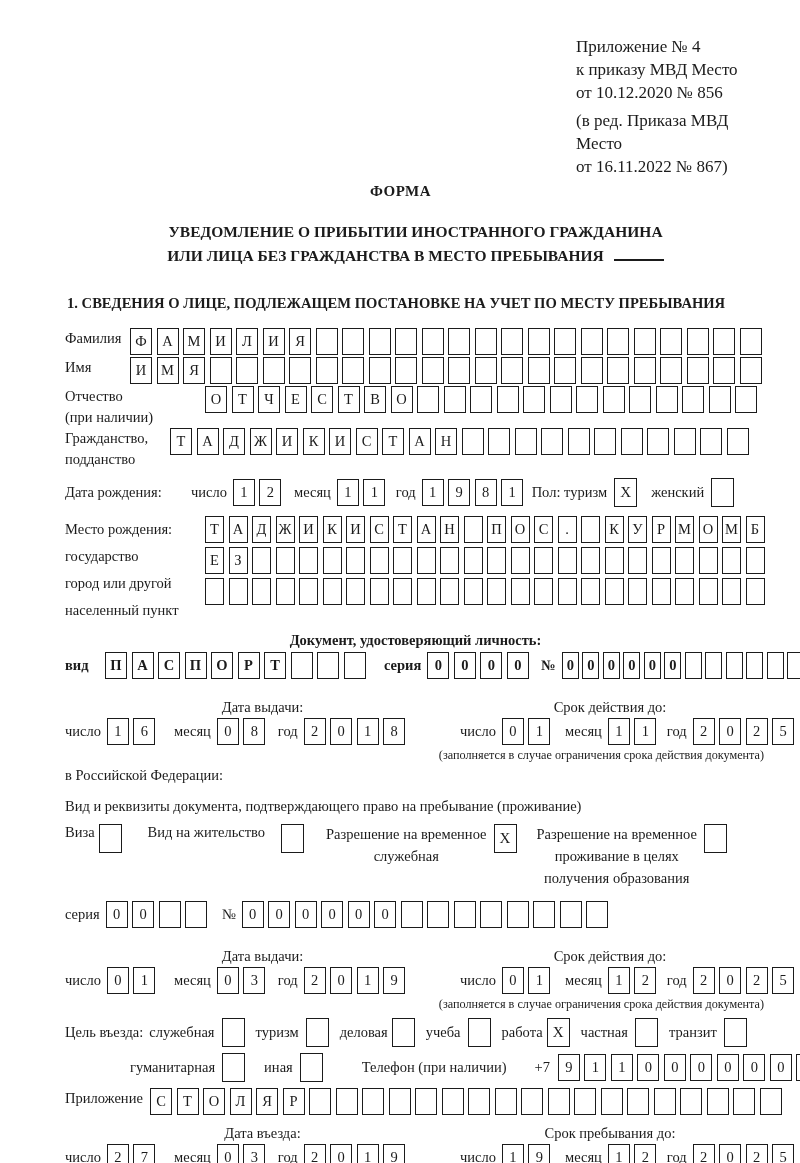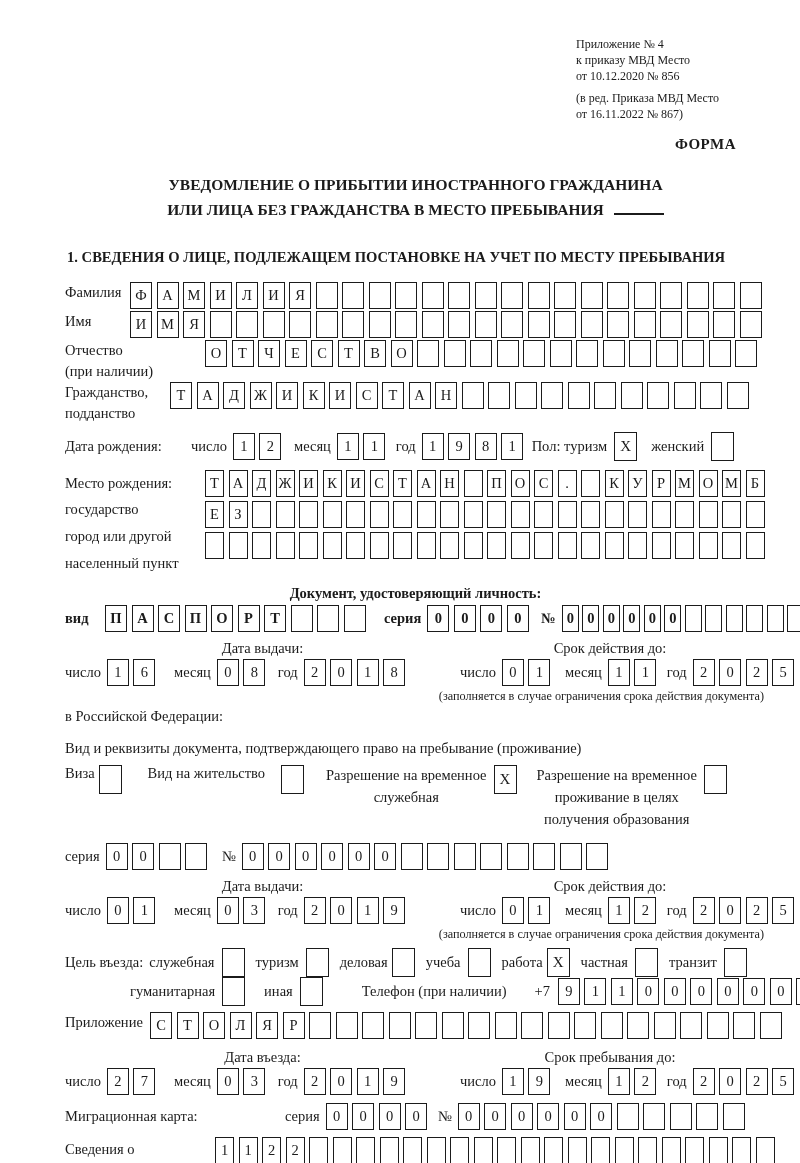--- a/index.html
+++ b/index.html
@@ -1,44 +1,44 @@
 <!DOCTYPE html>
 <html><head>
 <meta charset="utf-8">
 <style>
   html,body{margin:0;padding:0;background:#888;}
   .page{
     width:800px;height:1163px;background:#ffffff;color:#1b1b1b;
     font-family:"Liberation Serif",serif;position:relative;overflow:hidden;
     box-sizing:border-box;padding:36px 34px 10px 65px;
   }
-  .hdr-block{margin-left:auto;width:190px;font-size:12px;line-height:1.35;}
+  .hdr-block{margin-left:auto;width:190px;font-size:17px;line-height:1.35;}
   .hdr-block .gap{height:5px;}
-  .forma{Text-align:right;padding-right:30px;font-weight:bold;font-size:15px;margin-top:14px;letter-spacing:.5px;}
+  .forma{Text-align:right;padding-right:30px;font-weight:bold;font-size:15px;margin-top:4px;letter-spacing:.5px;text-align:center;}
   .title{text-align:center;font-weight:bold;font-size:15.5px;line-height:1.6;margin-top:20px;}
   .t-underline{display:inline-block;width:50px;border-bottom:2px solid #1b1b1b;height:12px;margin-left:10px;}
   .sec-heading{font-weight:bold;font-size:14.6px;margin-top:26px;margin-left:2px;}
   .frow{display:flex;align-items:flex-start;margin-top:4px;}
   .lbl{font-size:14.5px;line-height:1.45;flex-shrink:0;}
   .cells{display:flex;flex-wrap:nowrap;}
   .cell{
     display:inline-block;width:22px;height:27px;border:1.6px solid #1b1b1b;
     box-sizing:border-box;margin-right:4.5px;text-align:center;
     font-size:14.5px;line-height:24px;flex-shrink:0;background:#fff;
   }
   .sm .cell{width:19px;margin-right:4.5px;}
   .xs .cell{width:17px;margin-right:3.5px;}
   .cb{
     display:inline-block;width:23px;height:29px;border:1.6px solid #1b1b1b;
     box-sizing:border-box;text-align:center;font-size:15px;line-height:26px;
     margin-left:7px;flex-shrink:0;
   }
   .dl{font-size:14.5px;margin-right:6px;line-height:27px;}
   .center-bold{text-align:center;font-weight:bold;font-size:14.5px;margin-top:8px;}
-  .two-col{display:flex;margin-top:8px;}
+  .two-col{display:flex;margin-top:20px;}
   .col-l{width:395px;text-align:center;font-size:14.5px;flex-shrink:0;}
   .col-r{width:300px;text-align:center;font-size:14.5px;}
   .daterow{display:flex;margin-top:2px;}
   .dgroup{display:flex;align-items:flex-start;}
   .dgl{width:395px;flex-shrink:0;}
   .note{font-size:12.2px;text-align:right;margin-top:3px;padding-right:2px;}
   .intro{font-size:14.5px;margin-top:10px;line-height:1.5;}
   .optrow{display:flex;align-items:flex-start;margin-top:6px;font-size:14.5px;}
   .optlines{text-align:center;line-height:1.5;}
   .optwrap{display:flex;align-items:flex-start;}
@@ -520,21 +520,21 @@
     <span class="purpose-opt">
       <span>частная</span>
         <span class="cb"></span>
     </span>
     <span class="purpose-opt" style="margin-right:0;">
       <span>транзит</span>
         <span class="cb"></span>
     </span>
   </div>
 
-  <div class="frow" style="margin-top:0;align-items:center;font-size:14.5px;margin-left:65px;">
+  <div class="frow" style="margin-top:6px;align-items:center;font-size:14.5px;margin-left:65px;">
     <span class="purpose-opt">
       <span>гуманитарная</span>
         <span class="cb"></span>
     </span>
     <span class="purpose-opt" style="margin-left:8px;">
       <span>иная</span>
         <span class="cb"></span>
     </span>
     <span class="lbl" style="margin-left:28px;">Телефон (при наличии)</span>
     <span class="lbl" style="margin-left:28px;margin-right:8px;">+7</span>

